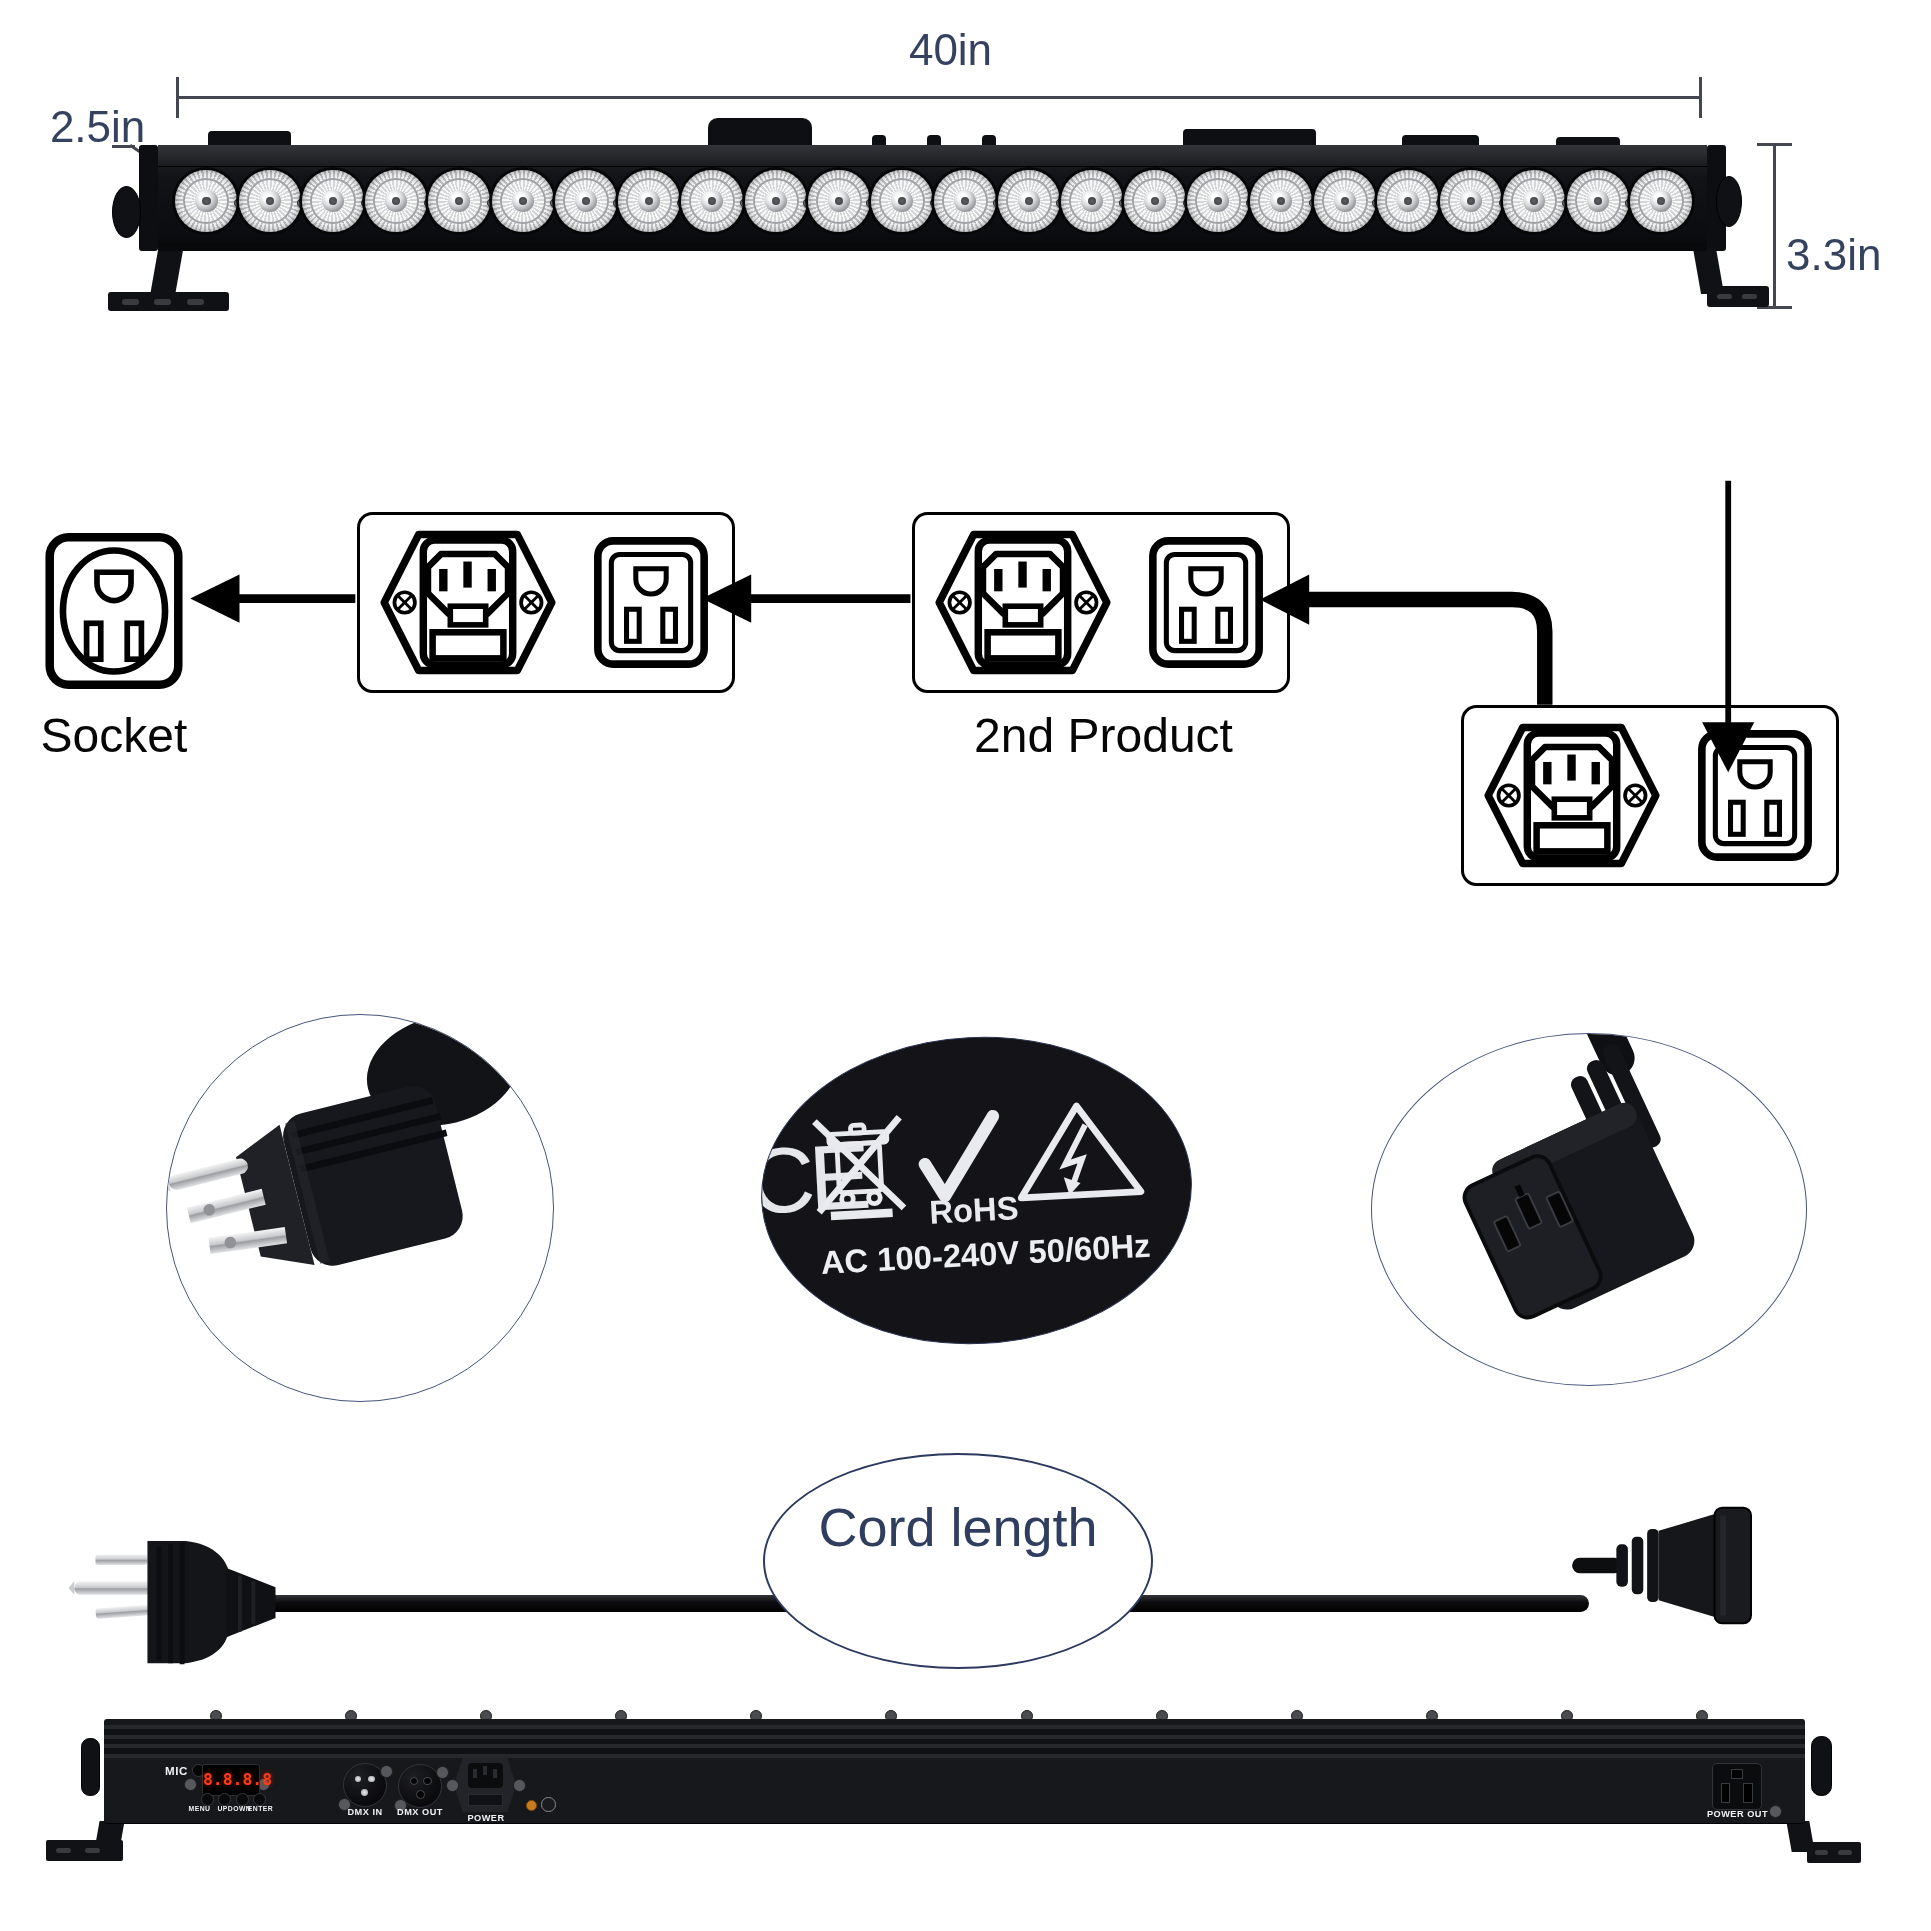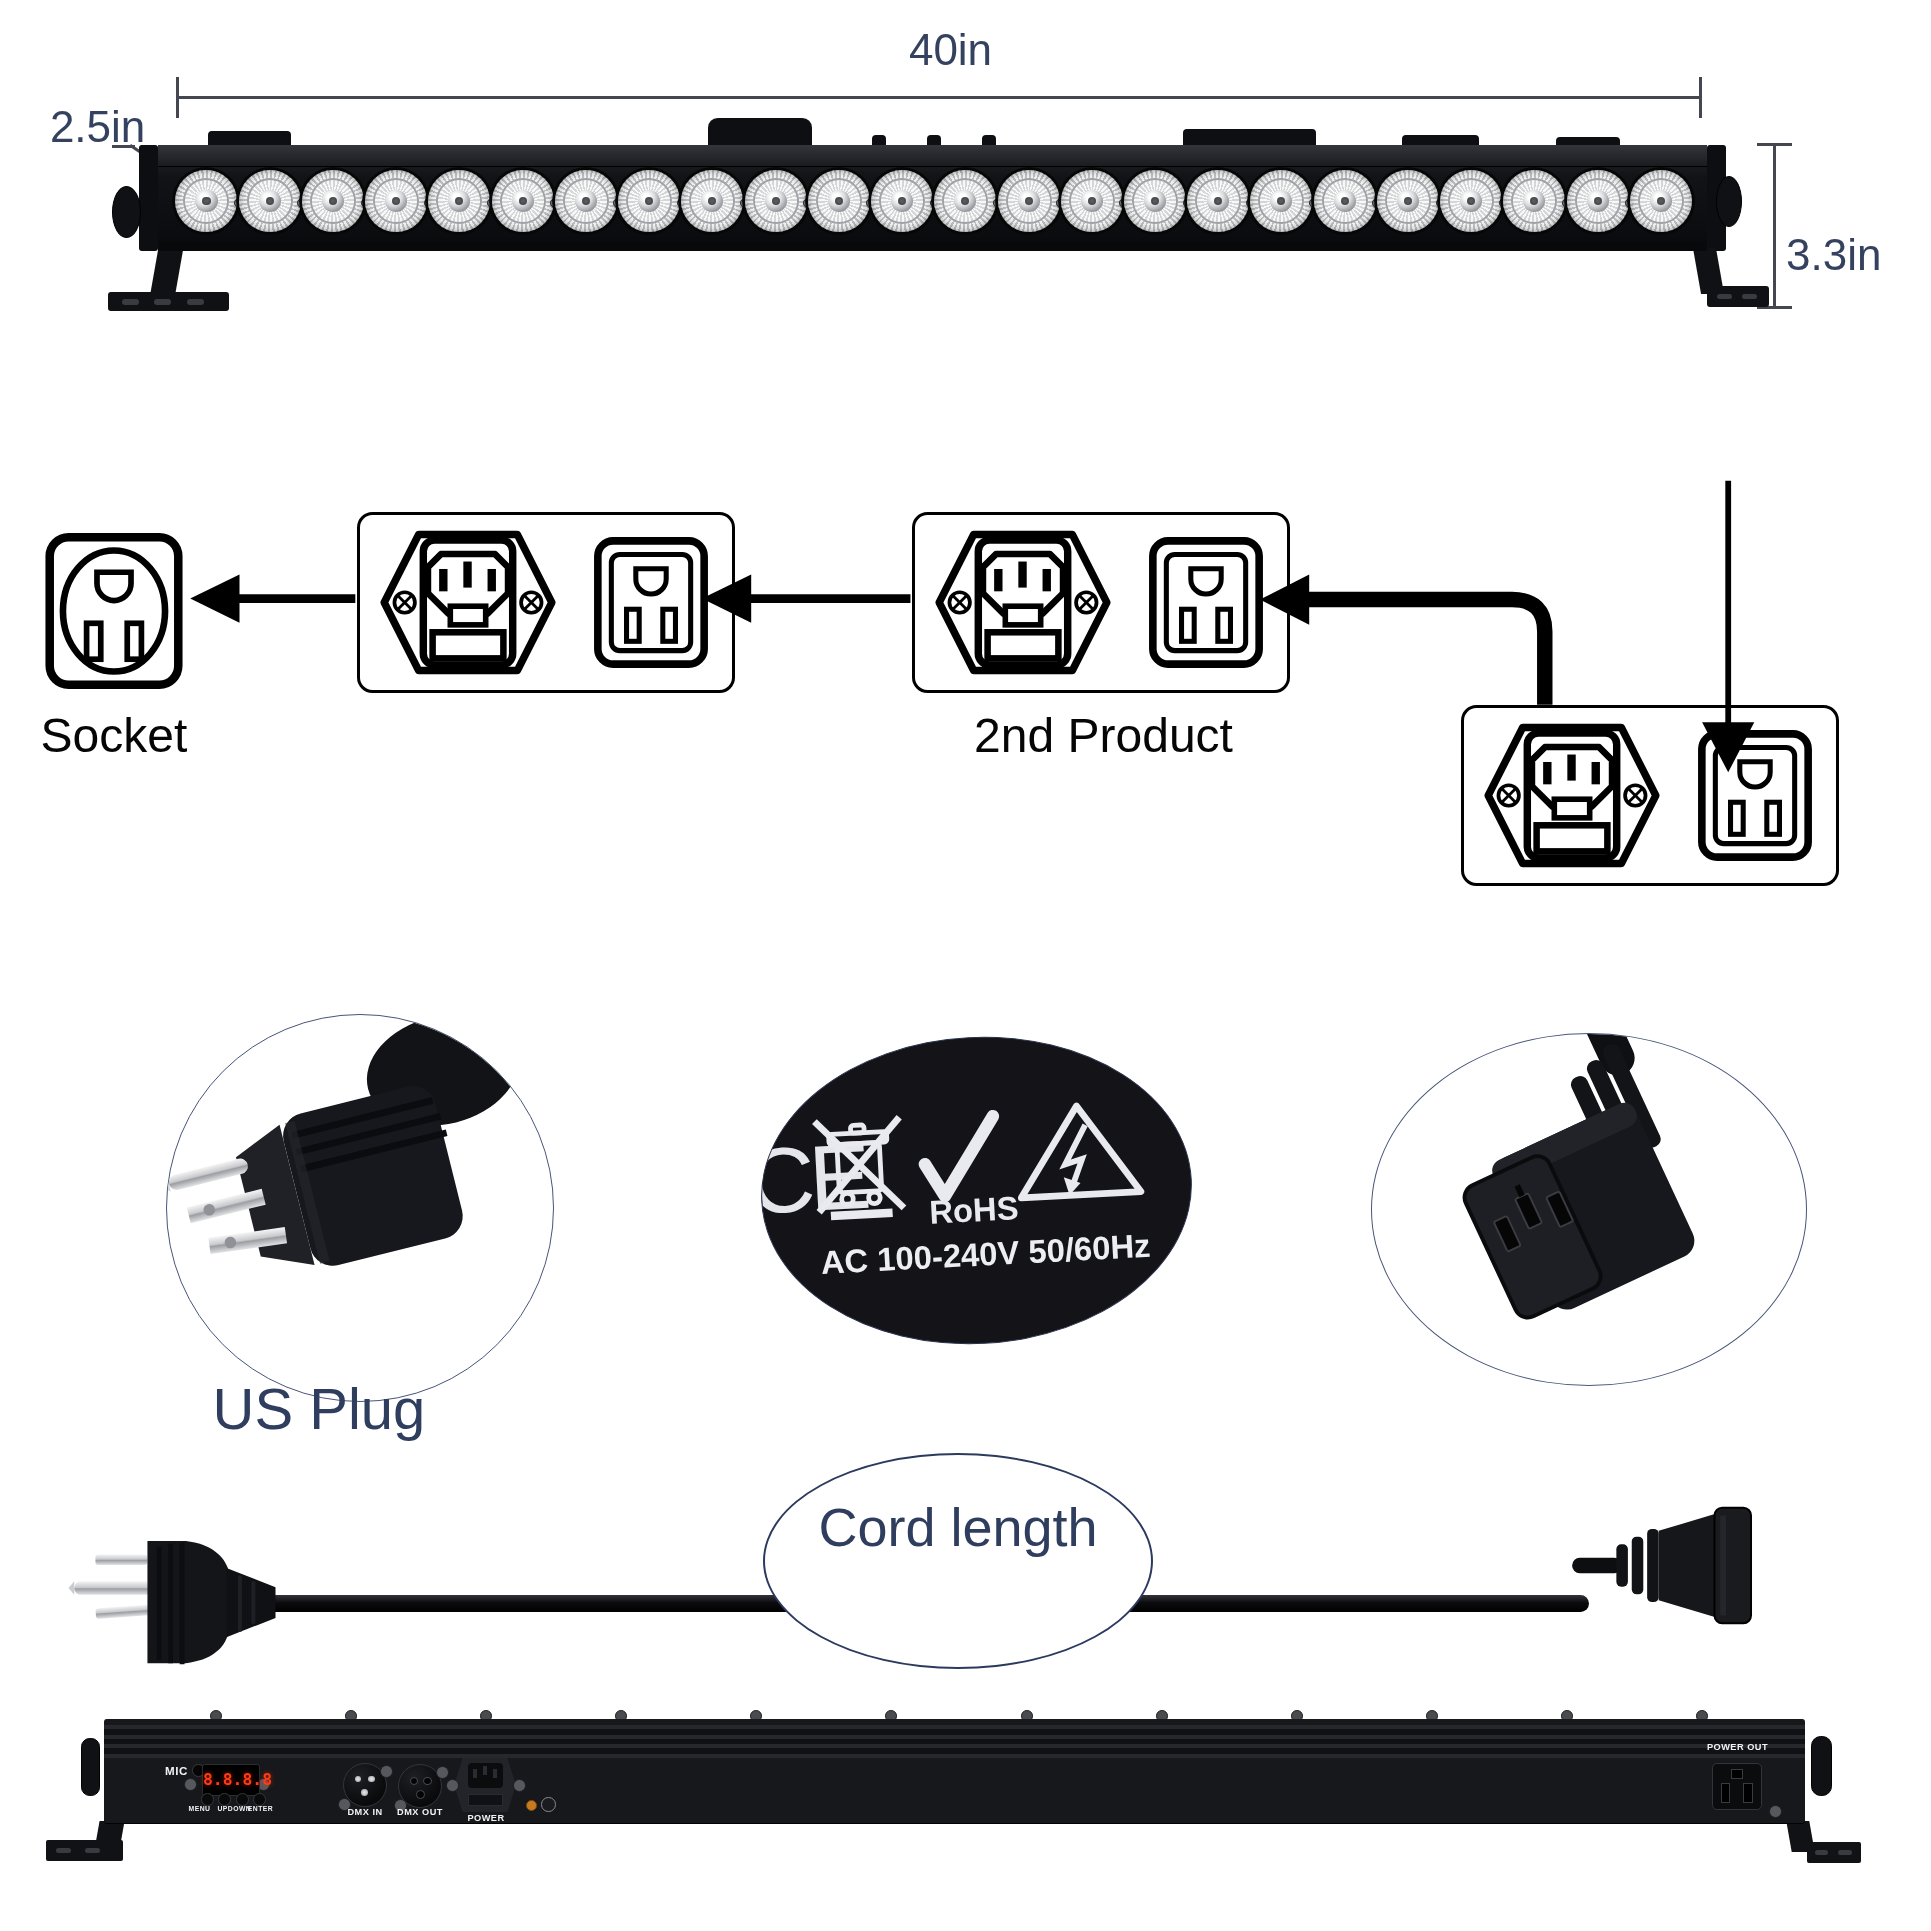--- a/index.html
+++ b/index.html
@@ -429,21 +429,20 @@
         <rect x="150" y="96" width="162" height="26" rx="12" fill="#212329"></rect>
         <rect x="112" y="108" width="96" height="150" rx="14" fill="#1d1f25" stroke="#0a0b0d" stroke-width="4"></rect>
         <rect x="130" y="152" width="15" height="34" rx="2" fill="#060607" stroke="#3a3c42" stroke-width="2"></rect>
         <rect x="160" y="140" width="15" height="34" rx="2" fill="#060607" stroke="#3a3c42" stroke-width="2"></rect>
         <rect x="165" y="128" width="6" height="12" fill="#060607"></rect>
         <rect x="190" y="152" width="15" height="34" rx="2" fill="#060607" stroke="#3a3c42" stroke-width="2"></rect>
       </g>
     </svg>
   </div>
 
-  <div class="navy-big" style="left:126px;top:1375px;width:386px;">US Plug</div>
 
   <div class="abs" style="left:68px;top:1539px;z-index:3;">
     <svg width="208" height="130" viewBox="0 0 215 135">
       <rect x="28" y="16" width="54" height="11" rx="3" fill="url(#sv)"></rect>
       <path d="M6,44 l-6,7 6,7 z" fill="#caccce"></path>
       <rect x="6" y="44" width="82" height="14" rx="7" fill="url(#sv)"></rect>
       <g transform="rotate(-4 28 72)">
           <rect x="28" y="72" width="58" height="11" rx="3" fill="url(#sv)"></rect>
         </g>
       <path d="M82,2 h40 c26,3 40,16 44,30 v66 c-4,16 -18,28 -44,31 h-40 z" fill="#141519"></path>
@@ -532,21 +531,21 @@
   <div class="mini-screw" style="left:513px;top:1779px;"></div>
   <div class="wlabel" style="left:459px;top:1813px;width:54px;font-size:9.2px;">POWER</div>
   <div class="abs" style="left:526px;top:1800px;width:8.7px;height:8.7px;border-radius:50%;background:#c87a1e;border:1px solid #7a4a10;z-index:3;"></div>
   <div class="abs" style="left:541px;top:1797px;width:12.6px;height:12.6px;border-radius:50%;background:#1a1b1e;border:1.9px solid #8a8b90;z-index:3;"></div>
 
   <div class="outlet-out">
     <div class="g"></div>
       <div class="s1"></div>
       <div class="s2"></div>
   </div>
-  <div class="wlabel" style="left:1694px;top:1742px;width:87px;font-size:9.2px;">POWER OUT</div>
+  <div class="wlabel" style="left:1694px;top:1809px;width:87px;font-size:9.2px;">POWER OUT</div>
   <div class="mini-screw" style="left:1769px;top:1805px;"></div>
 
   <div class="rbracket" style="left:97px;top:1821px;width:25px;height:29px;transform:skewX(-10deg);"></div>
   <div class="rbracket" style="left:46px;top:1840px;width:77px;height:21px;border-radius:1.9px;">
     <div class="slot" style="left:9.7px;top:7.7px;width:15.4px;height:5.8px;"></div>
     <div class="slot" style="left:39px;top:7.7px;width:15.4px;height:5.8px;"></div>
   </div>
   <div class="rbracket" style="left:1789px;top:1821px;width:23px;height:31px;transform:skewX(10deg);"></div>
   <div class="rbracket" style="left:1807px;top:1842px;width:54px;height:21px;border-radius:1.9px;">
     <div class="slot" style="left:7.7px;top:7.7px;width:13.5px;height:5.8px;"></div>

